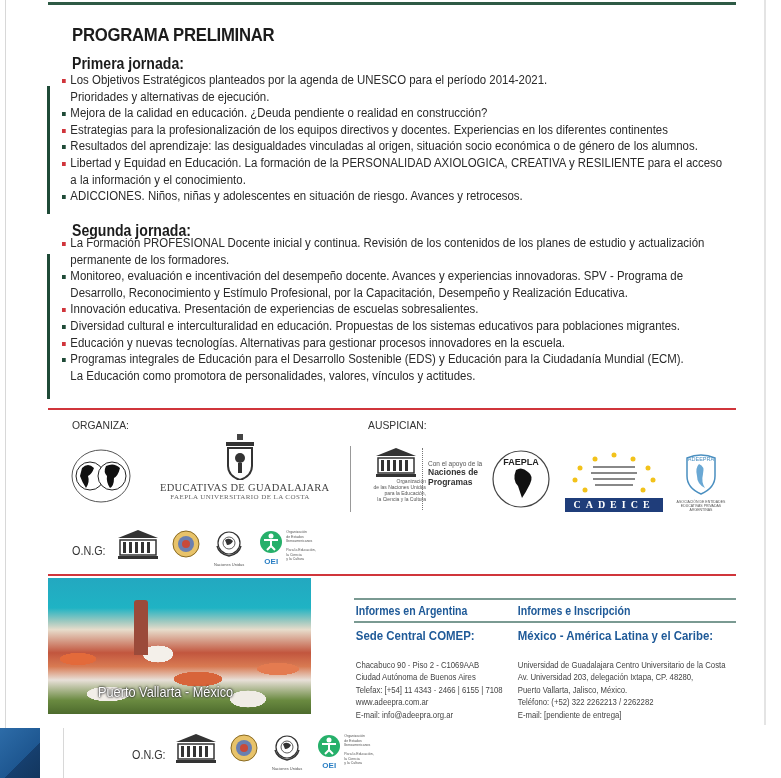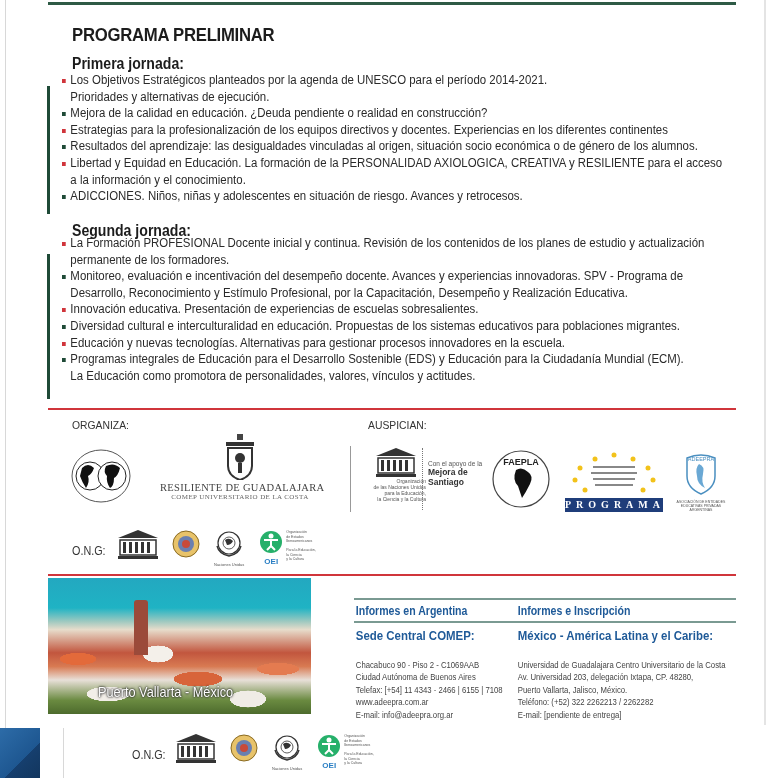--- a/index.html
+++ b/index.html
@@ -139,22 +139,22 @@
 </div>
 
 <div class="logo" style="left:160px; top:434px; width:160px; height:78px; text-align:center;">
   <svg width="40" height="46" viewBox="0 0 40 46" style="display:block; margin:0 auto;">
     <rect x="17" y="0" width="6" height="6" fill="#444"></rect>
     <path d="M6 8 h28 v4 h-28z" fill="#333"></path>
     <path d="M8 14 h24 v18 q0 10 -12 14 q-12 -4 -12 -14z" fill="#fff" stroke="#333" stroke-width="2"></path>
     <circle cx="20" cy="24" r="5" fill="#333"></circle>
     <rect x="18" y="29" width="4" height="10" fill="#333"></rect>
   </svg>
-  <div style="font-family:'Liberation Serif', serif; font-size:10.5px; color:#444; letter-spacing:0.3px; margin-top:2px; white-space:nowrap;">RESILIENTE DE GUADALAJARA</div>
-  <div style="font-family:'Liberation Serif', serif; font-size:7px; color:#666; letter-spacing:0.4px; white-space:nowrap;">COMEP UNIVERSITARIO DE LA COSTA</div>
+  <div style="font-family:'Liberation Serif', serif; font-size:10.5px; color:#444; letter-spacing:0.3px; margin-top:2px; white-space:nowrap;">EDUCATIVAS DE GUADALAJARA</div>
+  <div style="font-family:'Liberation Serif', serif; font-size:7px; color:#666; letter-spacing:0.4px; white-space:nowrap;">FAEPLA UNIVERSITARIO DE LA COSTA</div>
 </div>
 
 <div class="v-divider"></div>
 
 <div class="logo" style="left:356px; top:448px; width:70px; height:66px; text-align:right;">
   <svg width="40" height="30" viewBox="0 0 40 30" style="display:block; margin-left:20px;">
     <path d="M20 0 L40 8 H0z" fill="#333"></path>
     <rect x="2" y="10" width="36" height="15" fill="#fff" stroke="#333" stroke-width="1.5"></rect>
     <g fill="#333">
         <rect x="5" y="12" width="3" height="11"></rect>
@@ -169,22 +169,22 @@
       <div>Organización</div>
       <div>de las Naciones Unidas</div>
       <div>para la Educación,</div>
       <div>la Ciencia y la Cultura</div>
     </div>
 </div>
 <div style="position:absolute; left:422px; top:448px; height:62px; border-left:1px dotted #777;"></div>
 <div class="logo" style="left:428px; top:460px; width:60px;">
   <div style="font-size:6.5px; color:#555;">Con el apoyo de la</div>
   <div id="unesco-office" style="font-size:8.5px; font-weight:bold; color:#333; line-height:10px;">
-      <div>Mejora de</div>
-      <div>Santiago</div>
+      <div>Naciones de</div>
+      <div>Programas</div>
     </div>
 </div>
 
 <div class="logo" style="left:490px; top:448px; width:62px; height:62px;">
   <svg width="62" height="62" viewBox="0 0 62 62">
     <circle cx="31" cy="31" r="28" fill="none" stroke="#444" stroke-width="1.2"></circle>
     <path d="M26 22 q6 -4 12 2 q6 4 2 12 q-4 8 -8 14 q-2 -6 -4 -12 q-6 -6 -2 -16z" fill="#111"></path>
     <text x="31" y="17" text-anchor="middle" font-size="9" font-weight="bold" fill="#222" font-family="Liberation Sans, sans-serif">FAEPLA</text>
   </svg>
 </div>
@@ -202,21 +202,21 @@
         <circle cx="20" cy="38" r="2.5"></circle>
         <circle cx="78" cy="38" r="2.5"></circle>
     </g>
     <g fill="#888">
         <rect x="28" y="14" width="42" height="2"></rect>
         <rect x="26" y="20" width="46" height="2"></rect>
         <rect x="28" y="26" width="42" height="2"></rect>
         <rect x="30" y="32" width="38" height="2"></rect>
       </g>
   </svg>
-  <div style="background:#1f3d7a; color:#fff; font-family:'Liberation Serif', serif; font-weight:bold; font-size:10px; letter-spacing:5px; text-align:center; height:14px; line-height:14px;">PROGRAMA</div>
+  <div style="background:#1f3d7a; color:#fff; font-family:'Liberation Serif', serif; font-weight:bold; font-size:10px; letter-spacing:5px; text-align:center; height:14px; line-height:14px;">CADEICE</div>
 </div>
 
 <div class="logo" style="left:676px; top:452px; width:50px; height:60px; text-align:center;">
   <svg width="36" height="44" viewBox="0 0 36 44">
     <path d="M4 6 q14 -6 28 0 v18 q0 12 -14 18 q-14 -6 -14 -18z" fill="#fff" stroke="#4a8fc0" stroke-width="1.5"></path>
     <path d="M16 12 q6 2 4 10 q-2 8 2 14 q-8 -4 -8 -12 q-2 -8 2 -12z" fill="#6aa8d4"></path>
     <text x="18" y="9" text-anchor="middle" font-size="5.5" fill="#4a8fc0" font-family="Liberation Sans, sans-serif">ADEEPRA</text>
   </svg>
   <div class="tiny" style="font-size:3.5px; line-height:4px;">ASOCIACIÓN DE ENTIDADES EDUCATIVAS PRIVADAS ARGENTINAS</div>
 </div>

